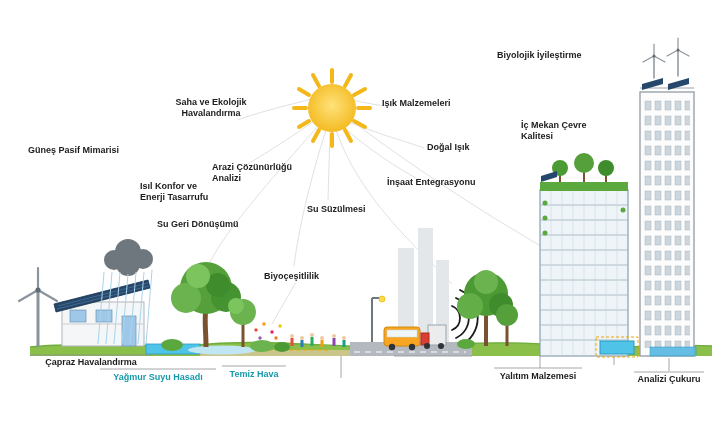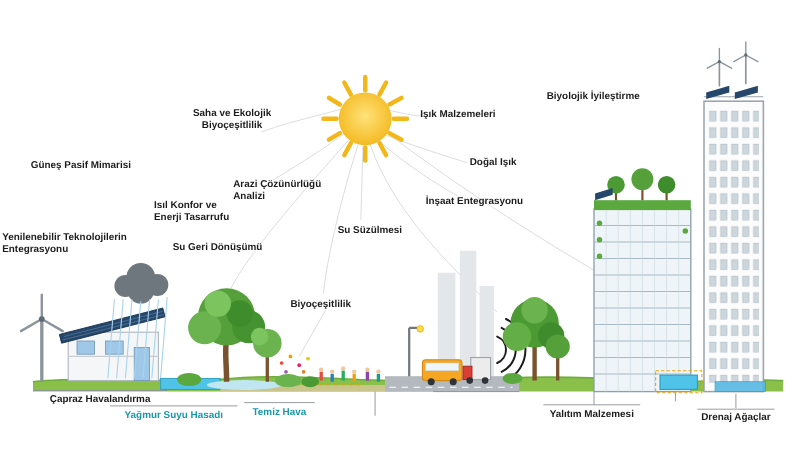--- a/index.html
+++ b/index.html
@@ -267,31 +267,31 @@
       <line x1="394" y1="356" x2="472" y2="356"></line>
       <line x1="494" y1="368" x2="582" y2="368"></line>
       <line x1="540" y1="356" x2="540" y2="368"></line>
       <line x1="614" y1="357" x2="614" y2="365"></line>
       <line x1="634" y1="372" x2="704" y2="372"></line>
       <line x1="669" y1="358" x2="669" y2="371"></line>
     </g>
   </svg>
 
   <div class="lbl nowrap" style="left:28px;top:145px">Güneş Pasif Mimarisi</div>
-  <div class="lbl center" style="left:163px;top:97px;width:96px">Saha ve Ekolojik Biyoçeşitlilik</div>
+  <div class="lbl center" style="left:163px;top:97px;width:96px">Saha ve Ekolojik Havalandırma</div>
   <div class="lbl nowrap" style="left:382px;top:98px">Işık Malzemeleri</div>
-  <div class="lbl nowrap" style="left:497px;top:82px">Biyolojik İyileştirme</div>
+  <div class="lbl nowrap" style="left:497px;top:50px">Biyolojik İyileştirme</div>
+  <div class="lbl" style="left:521px;top:120px;width:92px">İç Mekan Çevre Kalitesi</div>
   <div class="lbl nowrap" style="left:427px;top:142px">Doğal Işık</div>
   <div class="lbl nowrap" style="left:387px;top:177px">İnşaat Entegrasyonu</div>
   <div class="lbl" style="left:212px;top:162px;width:96px">Arazi Çözünürlüğü Analizi</div>
   <div class="lbl" style="left:140px;top:181px;width:82px">Isıl Konfor ve Enerji Tasarrufu</div>
   <div class="lbl nowrap" style="left:157px;top:219px">Su Geri Dönüşümü</div>
   <div class="lbl nowrap" style="left:307px;top:204px">Su Süzülmesi</div>
-  <div class="lbl" style="left:2px;top:210px;width:130px">Yenilenebilir Teknolojilerin Entegrasyonu</div>
   <div class="lbl nowrap" style="left:264px;top:271px">Biyoçeşitlilik</div>
 
   <div class="lbl center" style="left:30px;top:357px;width:122px">Çapraz Havalandırma</div>
   <div class="lbl teal center" style="left:100px;top:372px;width:116px">Yağmur Suyu Hasadı</div>
   <div class="lbl teal center" style="left:222px;top:369px;width:64px">Temiz Hava</div>
   <div class="lbl center" style="left:494px;top:371px;width:88px">Yalıtım Malzemesi</div>
-  <div class="lbl center" style="left:634px;top:374px;width:70px">Drenaj Ağaçlar</div>
+  <div class="lbl center" style="left:634px;top:374px;width:70px">Analizi Çukuru</div>
 
 </div>
 
 </body></html>

